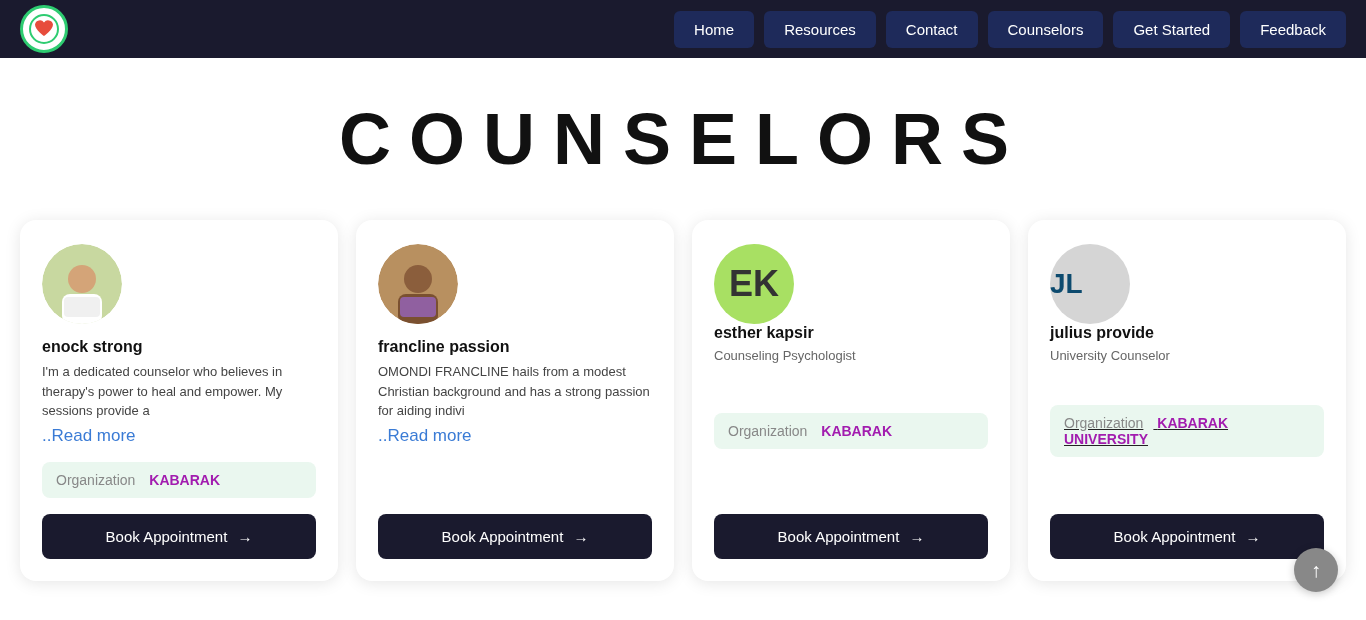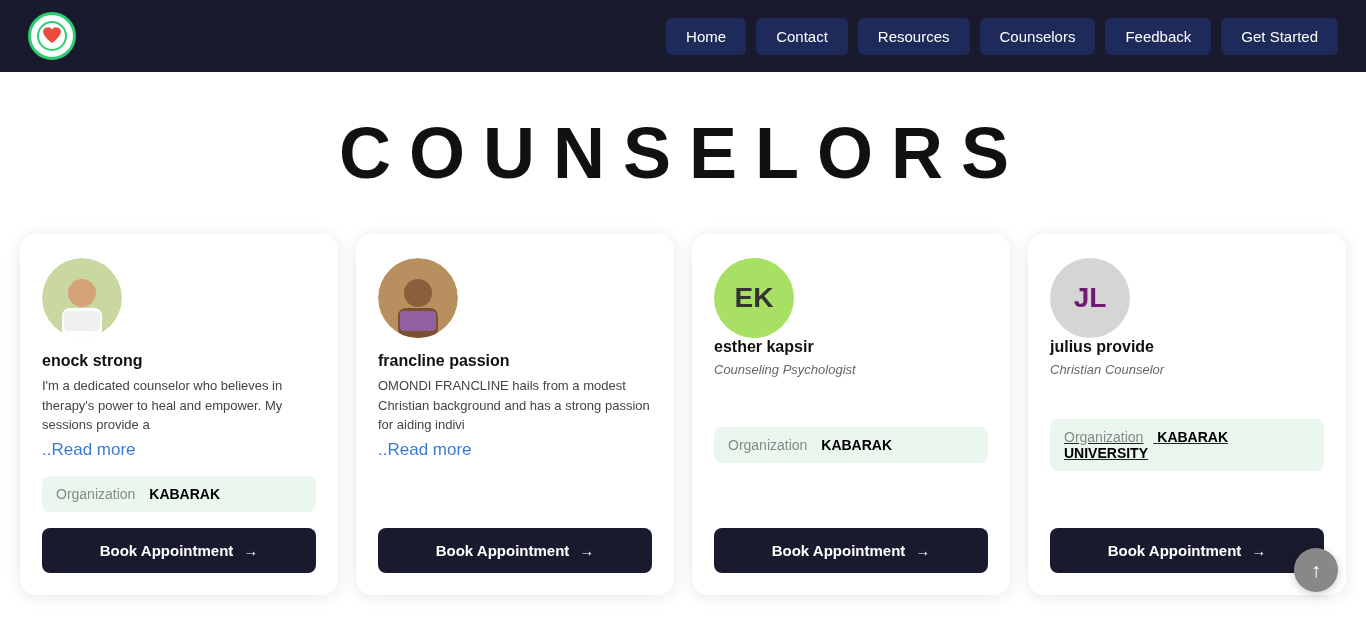--- a/index.html
+++ b/index.html
@@ -3,22 +3,22 @@
   <meta charset="utf-8">
   <style>
     * { box-sizing: border-box; margin: 0; padding: 0; }
     body { font-family: Arial, sans-serif; background: #fff; width: 1366px; min-height: 620px; overflow-x: hidden; }
 
     
     nav {
       background: #1a1a2e;
       display: flex;
       align-items: center;
-      padding: 0 28px;
-      height: 72px;
+      padding: 0 20px;
+      height: 58px;
     }
     .logo-wrap {
       display: flex;
       align-items: center;
     }
     .logo-circle {
       width: 48px; height: 48px;
       border-radius: 50%;
       background: #fff;
       border: 3px solid #2ecc71;
@@ -90,40 +90,39 @@
       display: flex; align-items: center; justify-content: center;
       font-size: 28px;
       font-weight: bold;
       color: #fff;
     }
     .avatar-initials-ek {
       background: #a8e063;
       width: 80px; height: 80px;
       border-radius: 50%;
       display: flex; align-items: center; justify-content: center;
-      font-size: 28px; font-weight: bold; color: #333;
+      font-size: 36px; font-weight: bold; color: #333;
     }
     .avatar-initials-jl {
       background: #d5d5d5;
       width: 80px; height: 80px;
       border-radius: 50%;
-      display: flex; align-items: center; justify-content: center;
-      font-size: 28px; font-weight: bold; color: #701a75;
+      display: flex; align-items: center; justify-content: flex-start;
+      font-size: 28px; font-weight: bold; color: #0c4a6e;
     }
 
     .counselor-name {
       font-size: 16px;
       font-weight: bold;
       color: #111;
       margin-bottom: 6px;
     }
     .counselor-title {
       font-size: 13px;
       color: #666;
-      font-style: italic;
     }
     .counselor-bio {
       font-size: 13px;
       color: #444;
       line-height: 1.5;
       flex-grow: 1;
     }
     .read-more {
       color: #3a7bd5;
       font-size: 17px;
@@ -142,37 +141,37 @@
       color: #222;
       margin-top: 14px;
       margin-bottom: 16px;
     }
     .org-badge span.org-label {
       color: #888;
       margin-right: 10px;
     }
     .org-badge span.org-value {
       font-weight: bold;
-      color: #000000;
+      color: #a21caf;
     }
 
     .book-btn {
       background: #1a1a2e;
       color: #fff;
       border: none;
       border-radius: 8px;
       width: 100%;
       padding: 14px 0;
       font-size: 15px;
       cursor: pointer;
       display: flex;
       align-items: center;
       justify-content: center;
       gap: 10px;
-      font-weight: 700;
+      font-weight: 400;
       margin-top: auto;
     }
 
     
     .scroll-top {
       position: fixed;
       bottom: 28px;
       right: 28px;
       width: 44px; height: 44px;
       background: #888;
@@ -196,25 +195,25 @@
   <div class="logo-wrap">
     <div class="logo-circle">
       <svg width="30" height="30" viewBox="0 0 30 30">
         <circle cx="15" cy="15" r="14" fill="white" stroke="#2ecc71" stroke-width="2"></circle>
         <path d="M15 22 C15 22, 6 16, 6 10.5 A5 5 0 0 1 15 8.5 A5 5 0 0 1 24 10.5 C24 16, 15 22, 15 22Z" fill="#e74c3c"></path>
       </svg>
     </div>
   </div>
   <div class="nav-links">
     <button class="nav-btn">Home</button>
+    <button class="nav-btn">Resources</button>
     <button class="nav-btn">Contact</button>
-    <button class="nav-btn">Resources</button>
     <button class="nav-btn">Counselors</button>
+    <button class="nav-btn">Get Started</button>
     <button class="nav-btn">Feedback</button>
-    <button class="nav-btn">Get Started</button>
   </div>
 </nav>
 
 <div class="hero">
   <h1>COUNSELORS</h1>
 </div>
 
 <div class="cards-container">
 
   <div class="card">
@@ -278,21 +277,21 @@
       <span>Book Appointment</span>
       <span>→</span>
     </button>
   </div>
 
   <div class="card">
     <div class="avatar-initials-jl">
       <span>JL</span>
     </div>
     <div class="counselor-name">julius provide</div>
-    <div class="counselor-title">Christian Counselor</div>
+    <div class="counselor-title">University Counselor</div>
     <div class="org-badge" style="margin-top:auto;text-decoration:underline;">
       <span class="org-label">Organization</span>
       <span class="org-value">KABARAK UNIVERSITY</span>
     </div>
     <button class="book-btn">
       <span>Book Appointment</span>
       <span>→</span>
     </button>
   </div>
 

